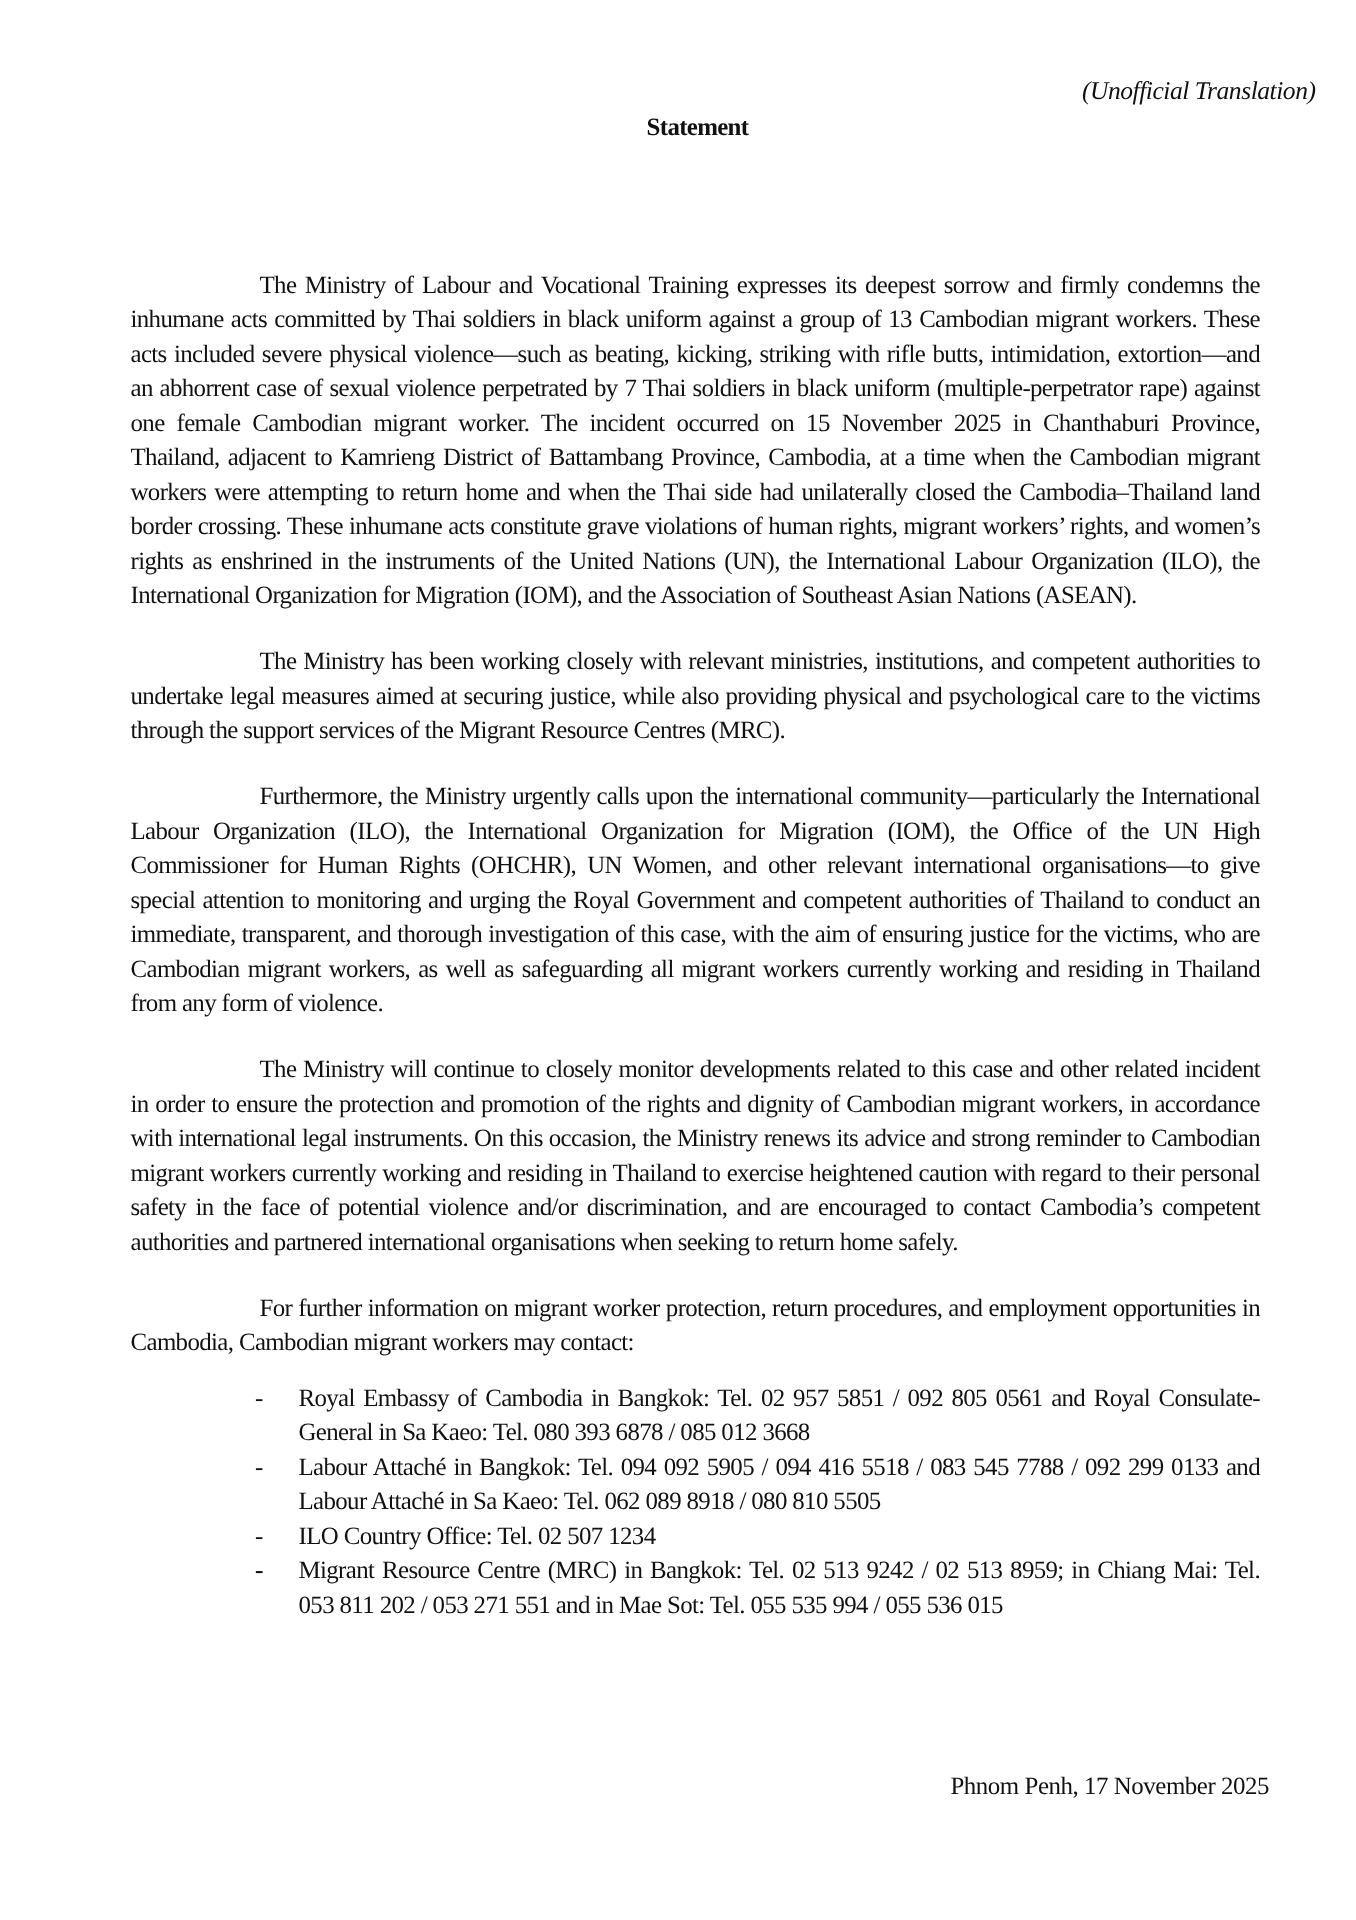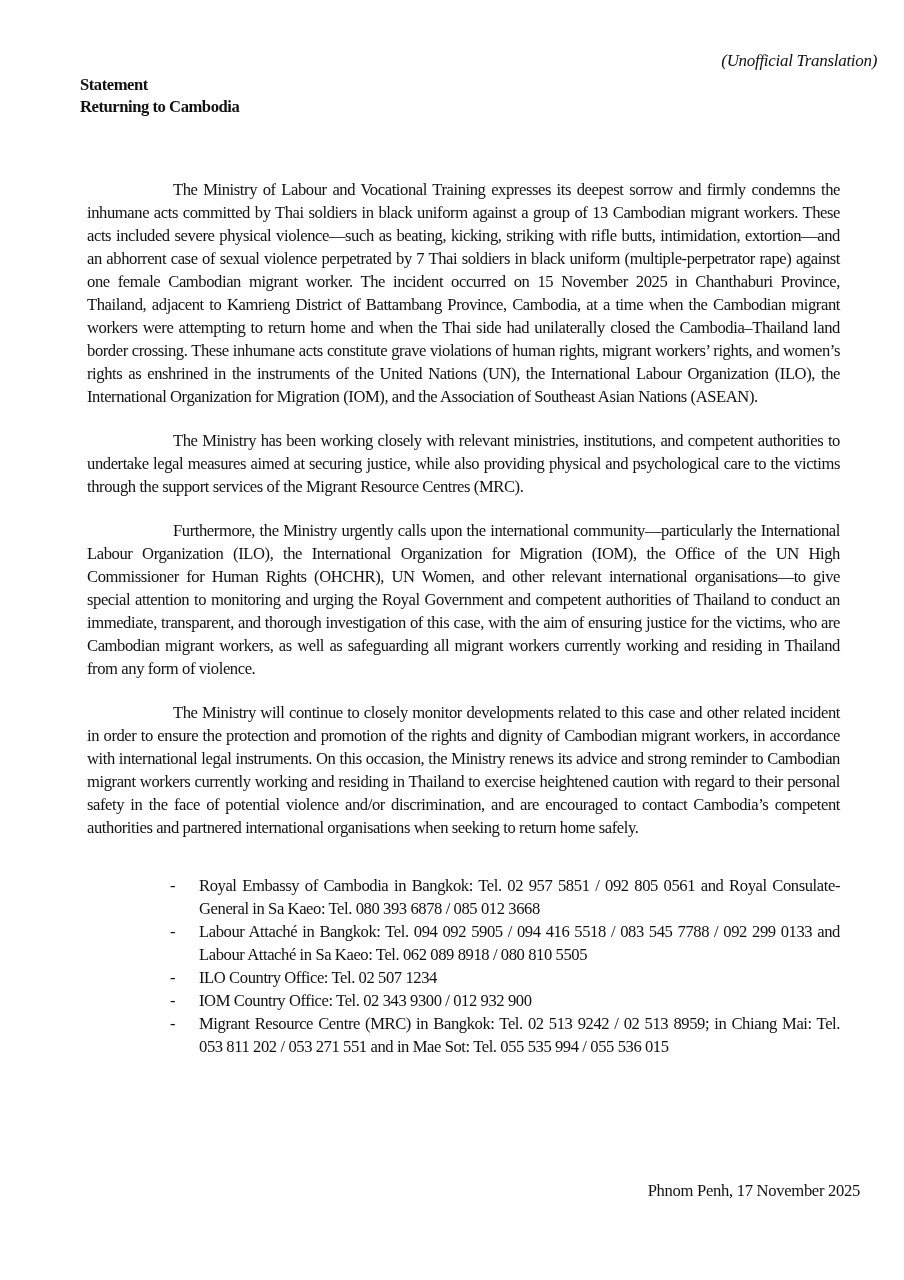--- a/index.html
+++ b/index.html
@@ -9,67 +9,67 @@
     background: #ffffff; color: #111111;
     font-family: "Liberation Serif", serif;
     padding-left: 39px;
   }
   .trans {
     position: absolute; right: 66px; top: 51px;
     font-style: italic; font-size: 17px; letter-spacing: -0.3px;
   }
   .title-block {
     position: absolute; left: 80px; width: 770px; top: 74px;
-    text-align: left; font-weight: bold; font-size: 16.6px; line-height: 22px;
+    text-align: center; font-weight: bold; font-size: 16.6px; line-height: 22px;
     letter-spacing: -0.45px;
   }
   .title-block div { white-space: nowrap; }
   .body {
     position: absolute; left: 87px; width: 753px; top: 178px;
   }
   p {
     margin: 0; font-size: 16.6px; line-height: 23px; text-align: justify;
     letter-spacing: -0.42px; word-spacing: 0px;
   }
   p.indent { text-indent: 86px; }
   .gap { height: 21px; }
   .contacts { list-style: none; margin: 14px 0 0 0; padding: 0 0 0 112px; }
   .contacts li {
     position: relative; font-size: 16.6px; line-height: 23px; text-align: justify;
     letter-spacing: -0.42px;
   }
   .contacts li .dash { position: absolute; left: -29px; top: 0; }
   .footer {
-    position: absolute; right: 83px; top: 1181px; font-size: 16.6px; letter-spacing: -0.3px;
+    position: absolute; right: 97px; top: 1181px; font-size: 16.6px; letter-spacing: -0.3px;
   }
 </style>
 </head>
 <body>
 
 <div class="page">
   <div class="trans">(Unofficial Translation)</div>
 
   <div class="title-block">
     <div>Statement</div>
-    <div>Returning to Cambodia</div>
   </div>
 
   <div class="body">
     <p class="indent">The Ministry of Labour and Vocational Training expresses its deepest sorrow and firmly condemns the inhumane acts committed by Thai soldiers in black uniform against a group of 13 Cambodian migrant workers. These acts included severe physical violence—such as beating, kicking, striking with rifle butts, intimidation, extortion—and an abhorrent case of sexual violence perpetrated by 7 Thai soldiers in black uniform (multiple-perpetrator rape) against one female Cambodian migrant worker. The incident occurred on 15 November 2025 in Chanthaburi Province, Thailand, adjacent to Kamrieng District of Battambang Province, Cambodia, at a time when the Cambodian migrant workers were attempting to return home and when the Thai side had unilaterally closed the Cambodia–Thailand land border crossing. These inhumane acts constitute grave violations of human rights, migrant workers’ rights, and women’s rights as enshrined in the instruments of the United Nations (UN), the International Labour Organization (ILO), the International Organization for Migration (IOM), and the Association of Southeast Asian Nations (ASEAN).</p>
     <div class="gap"></div>
     <p class="indent">The Ministry has been working closely with relevant ministries, institutions, and competent authorities to undertake legal measures aimed at securing justice, while also providing physical and psychological care to the victims through the support services of the Migrant Resource Centres (MRC).</p>
     <div class="gap"></div>
     <p class="indent">Furthermore, the Ministry urgently calls upon the international community—particularly the International Labour Organization (ILO), the International Organization for Migration (IOM), the Office of the UN High Commissioner for Human Rights (OHCHR), UN Women, and other relevant international organisations—to give special attention to monitoring and urging the Royal Government and competent authorities of Thailand to conduct an immediate, transparent, and thorough investigation of this case, with the aim of ensuring justice for the victims, who are Cambodian migrant workers, as well as safeguarding all migrant workers currently working and residing in Thailand from any form of violence.</p>
     <div class="gap"></div>
     <p class="indent">The Ministry will continue to closely monitor developments related to this case and other related incident in order to ensure the protection and promotion of the rights and dignity of Cambodian migrant workers, in accordance with international legal instruments. On this occasion, the Ministry renews its advice and strong reminder to Cambodian migrant workers currently working and residing in Thailand to exercise heightened caution with regard to their personal safety in the face of potential violence and/or discrimination, and are encouraged to contact Cambodia’s competent authorities and partnered international organisations when seeking to return home safely.</p>
     <div class="gap"></div>
+    <p class="indent">For further information on migrant worker protection, return procedures, and employment opportunities in Cambodia, Cambodian migrant workers may contact:</p>
 
     <ul class="contacts">
       <li><span class="dash">-</span><span>Royal Embassy of Cambodia in Bangkok: Tel. 02 957 5851 / 092 805 0561 and Royal Consulate-General in Sa Kaeo: Tel. 080 393 6878 / 085 012 3668</span></li>
       <li><span class="dash">-</span><span>Labour Attaché in Bangkok: Tel. 094 092 5905 / 094 416 5518 / 083 545 7788 / 092 299 0133 and Labour Attaché in Sa Kaeo: Tel. 062 089 8918 / 080 810 5505</span></li>
       <li><span class="dash">-</span><span>ILO Country Office: Tel. 02 507 1234</span></li>
-      <li><span class="dash">-</span><span>IOM Country Office: Tel. 02 343 9300 / 012 932 900</span></li>
+      <li><span class="dash">-</span></li>
       <li><span class="dash">-</span><span>Migrant Resource Centre (MRC) in Bangkok: Tel. 02 513 9242 / 02 513 8959; in Chiang Mai: Tel. 053 811 202 / 053 271 551 and in Mae Sot: Tel. 055 535 994 / 055 536 015</span></li>
     </ul>
   </div>
 
   <div class="footer">Phnom Penh, 17 November 2025</div>
 </div>
 
 </body></html>

